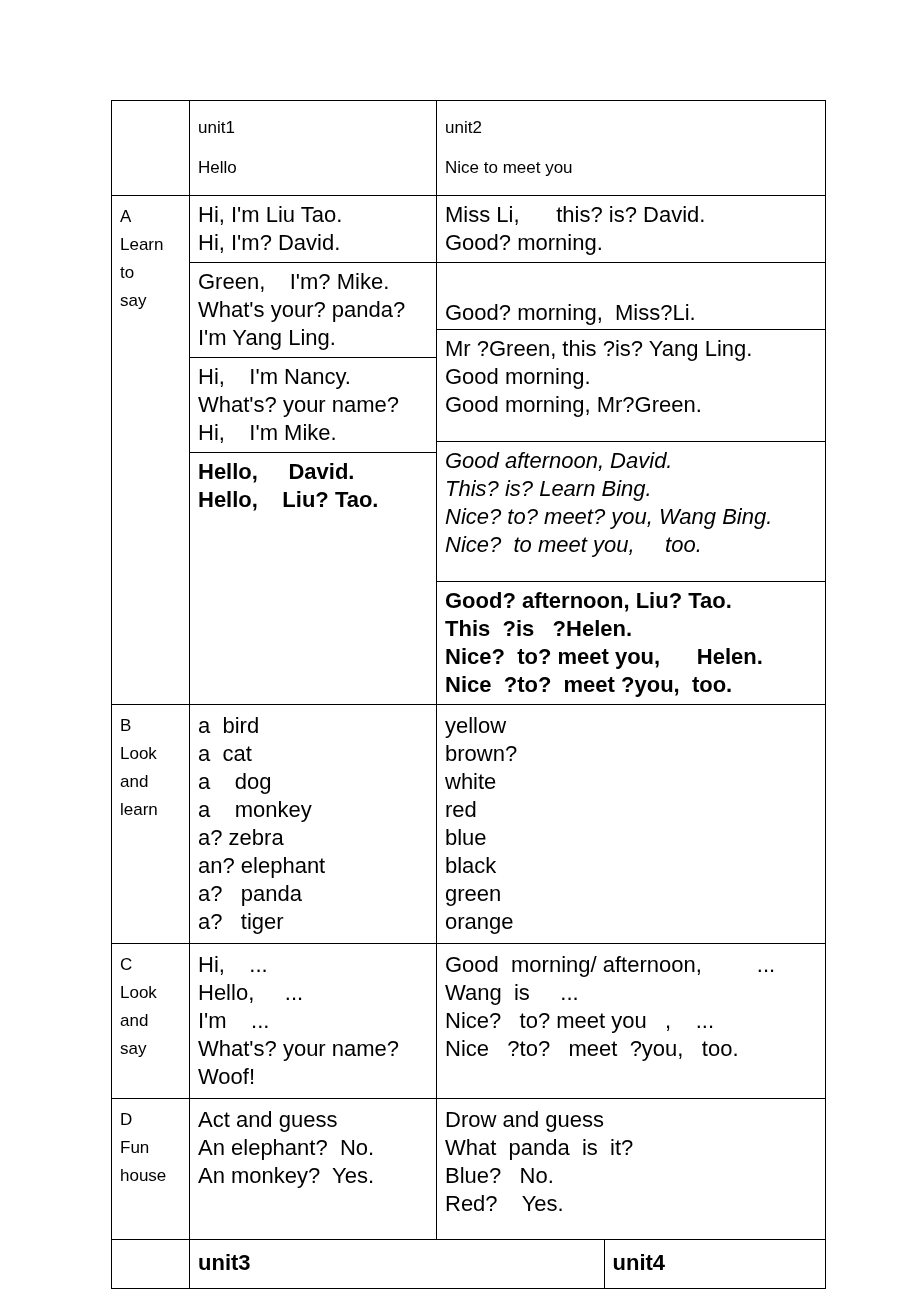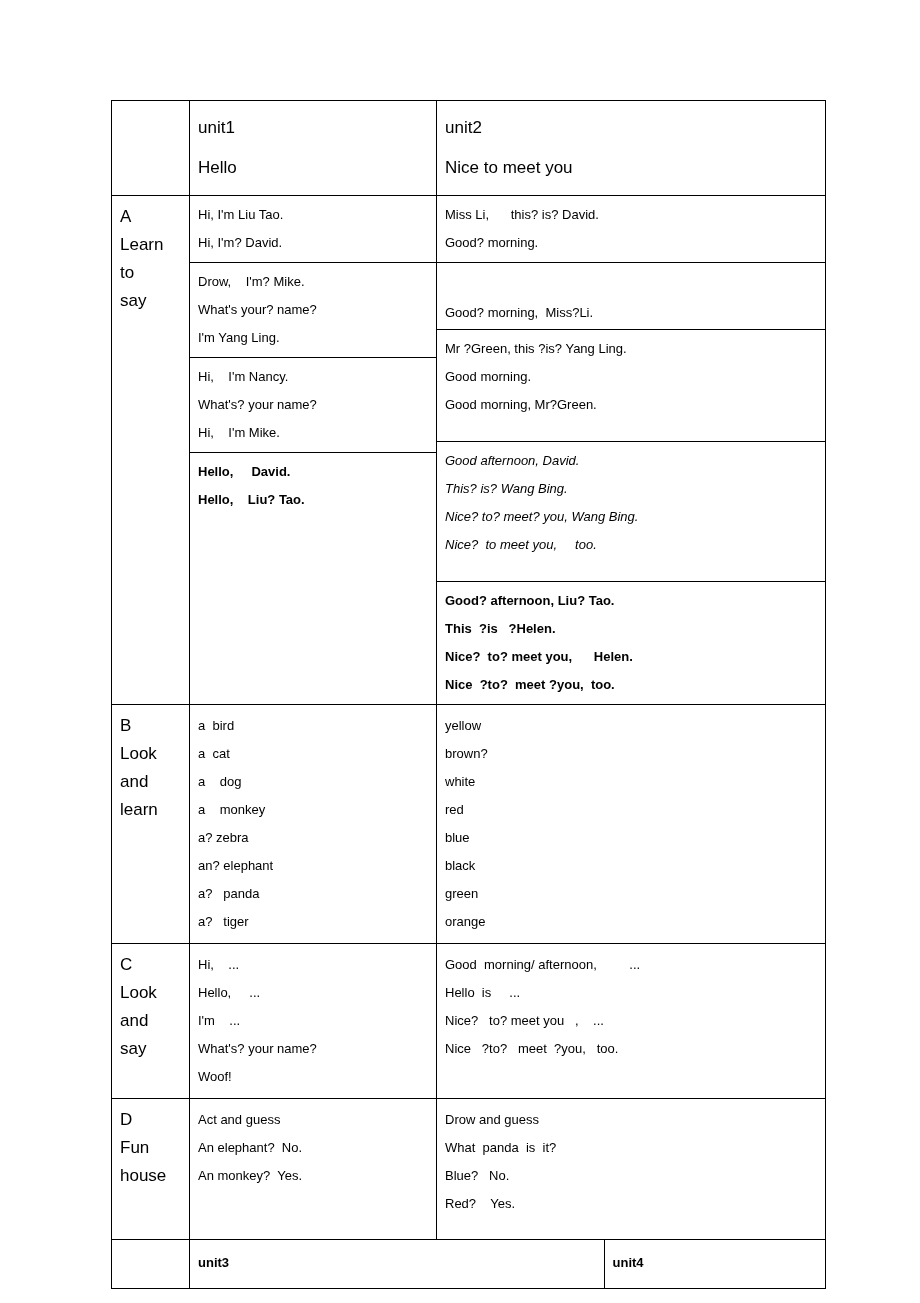--- a/index.html
+++ b/index.html
@@ -56,21 +56,21 @@
     border-bottom: 1px solid #000000;
     vertical-align: top;
     padding: 0;
   }
   table.sub tr:last-child td {
     border-bottom: none;
     font-weight: bold;
   }
 
   .line {
-    font-size: 13px;
+    font-size: 22px;
     line-height: 28px;
     white-space: pre-wrap;
     word-wrap: break-word;
   }
   .line.justify {
     text-align: justify;
     text-align-last: left;
   }
   .hdr {
     font-size: 17px;
@@ -135,22 +135,22 @@
                 <td>
                   <div class="subpad">
                     <div class="line">Hi, I'm Liu Tao.</div>
                     <div class="line">Hi, I'm? David.</div>
                   </div>
                 </td>
               </tr>
               <tr style="height:84px;">
                 <td>
                   <div class="subpad">
-                    <div class="line">Drow,    I'm? Mike.</div>
-                    <div class="line">What's your? name?</div>
+                    <div class="line">Green,    I'm? Mike.</div>
+                    <div class="line">What's your? panda?</div>
                     <div class="line">I'm Yang Ling.</div>
                   </div>
                 </td>
               </tr>
               <tr style="height:84px;">
                 <td>
                   <div class="subpad">
                     <div class="line">Hi,    I'm Nancy.</div>
                     <div class="line">What's? your name?</div>
                     <div class="line">Hi,    I'm Mike.</div>
@@ -192,21 +192,21 @@
                     <div class="line justify">Mr ?Green, this ?is? Yang Ling.</div>
                     <div class="line">Good morning.</div>
                     <div class="line">Good morning, Mr?Green.</div>
                   </div>
                 </td>
               </tr>
               <tr style="height:140px;font-style:italic;">
                 <td>
                   <div class="subpad">
                     <div class="line">Good afternoon, David.</div>
-                    <div class="line">This? is? Wang Bing.</div>
+                    <div class="line">This? is? Learn Bing.</div>
                     <div class="line justify">Nice? to? meet? you, Wang Bing.</div>
                     <div class="line">Nice?  to meet you,     too.</div>
                   </div>
                 </td>
               </tr>
               <tr>
                 <td>
                   <div class="subpad">
                     <div class="line">Good? afternoon, Liu? Tao.</div>
                     <div class="line">This  ?is   ?Helen.</div>
@@ -269,21 +269,21 @@
             <div class="line">Hi,    ...</div>
             <div class="line">Hello,     ...</div>
             <div class="line">I'm    ...</div>
             <div class="line">What's? your name?</div>
             <div class="line">Woof!</div>
           </div>
         </td>
         <td>
           <div class="cell-pad">
             <div class="line">Good  morning/ afternoon,         ...</div>
-            <div class="line">Hello  is     ...</div>
+            <div class="line">Wang  is     ...</div>
             <div class="line">Nice?   to? meet you   ,    ...</div>
             <div class="line">Nice   ?to?   meet  ?you,   too.</div>
           </div>
         </td>
       </tr>
 
       <tr style="height:141px;">
         <td>
           <div class="sidecell">
             <div class="label">D</div>

